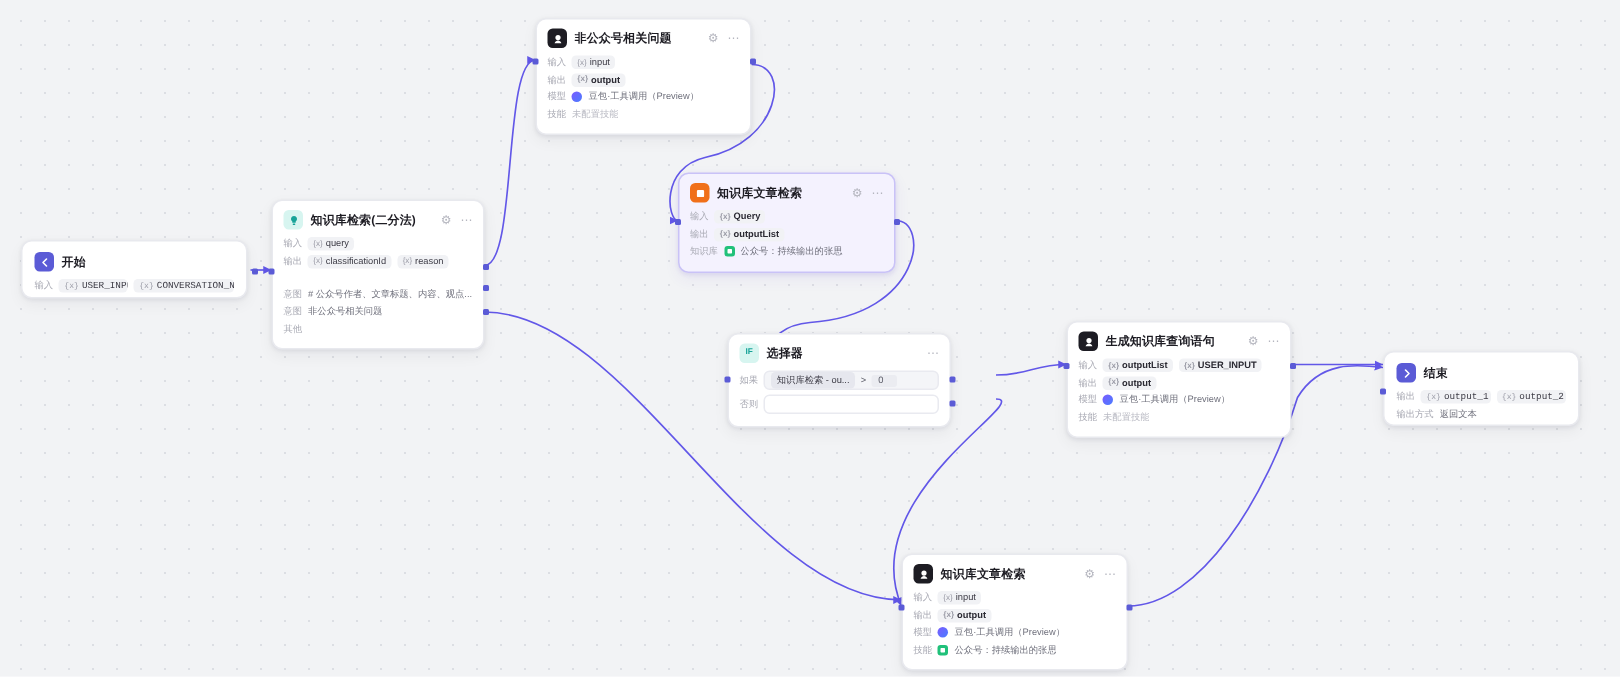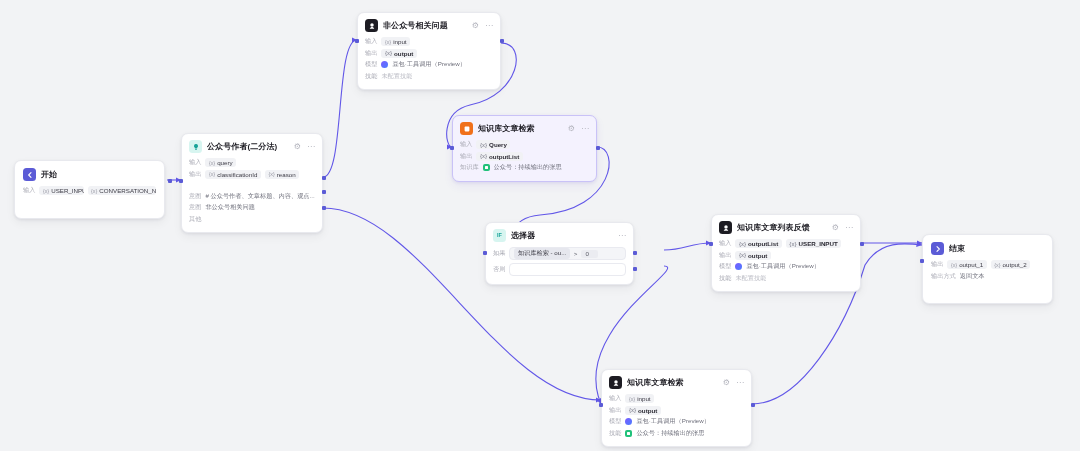--- a/index.html
+++ b/index.html
@@ -28,21 +28,21 @@
     border-radius: 7px;
     box-shadow: 0 1px 3px rgba(18,20,38,0.07), 0 4px 10px rgba(18,20,38,0.05);
     box-sizing: border-box;
     padding: 6px 7px 6px 7px;
   }
   .node.selected {
     background: #f4f2fe;
     border: 1px solid #c9c2f7;
     box-shadow: 0 1px 3px rgba(80,60,200,0.10), 0 4px 10px rgba(80,60,200,0.07);
   }
-  .node.plain { padding: 7px 8px 20px 8px; }
+  .node.plain { padding: 7px 8px 0 8px; font-family: Liberation Mono, monospace; }
 
   .nhead {
     display: flex; align-items: center;
     gap: 5px;
     margin-bottom: 5px;
   }
   .nicon {
     width: 13px; height: 13px;
     border-radius: 3.5px;
     display: flex; align-items: center; justify-content: center;
@@ -203,21 +203,21 @@
   </div>
 
   <div class="node" style="left:181px; top:133px; width:142px;">
     <div class="nhead">
       <span class="nicon" style="background:#d7f5f0;">
         <svg width="8" height="8" viewBox="0 0 12 12">
             <path d="M6 1.5a3 3 0 0 0-1.7 5.5v1.2h3.4V7A3 3 0 0 0 6 1.5z" fill="#17a398"></path>
             <rect x="4.7" y="9" width="2.6" height="1.4" rx="0.6" fill="#17a398"></rect>
           </svg>
       </span>
-      <span class="ntitle">公众号作者(二分法)</span>
+      <span class="ntitle">知识库检索(二分法)</span>
       <span class="nhead-actions">
         <span class="hicon">⚙</span>
         <span class="hicon">⋯</span>
       </span>
     </div>
     <div class="nrow">
       <span class="rlabel">输入</span>
       <span class="pill">
           <span class="vtag">{x}</span>
           <span>query</span>
@@ -361,21 +361,21 @@
   </div>
 
   <div class="node" style="left:711px; top:214px; width:150px;">
     <div class="nhead">
       <span class="nicon" style="background:#1d1c23;">
         <svg width="8" height="8" viewBox="0 0 12 12">
             <circle cx="6" cy="4.6" r="2.6" fill="#fff"></circle>
             <path d="M2.6 10.2c0.6-1.9 2-2.8 3.4-2.8s2.8 0.9 3.4 2.8z" fill="#fff"></path>
           </svg>
       </span>
-      <span class="ntitle">知识库文章列表反馈</span>
+      <span class="ntitle">生成知识库查询语句</span>
       <span class="nhead-actions">
         <span class="hicon">⚙</span>
         <span class="hicon">⋯</span>
       </span>
     </div>
     <div class="nrow">
       <span class="rlabel">输入</span>
       <span class="pill bold">
           <span class="vtag">{x}</span>
           <span>outputList</span>

